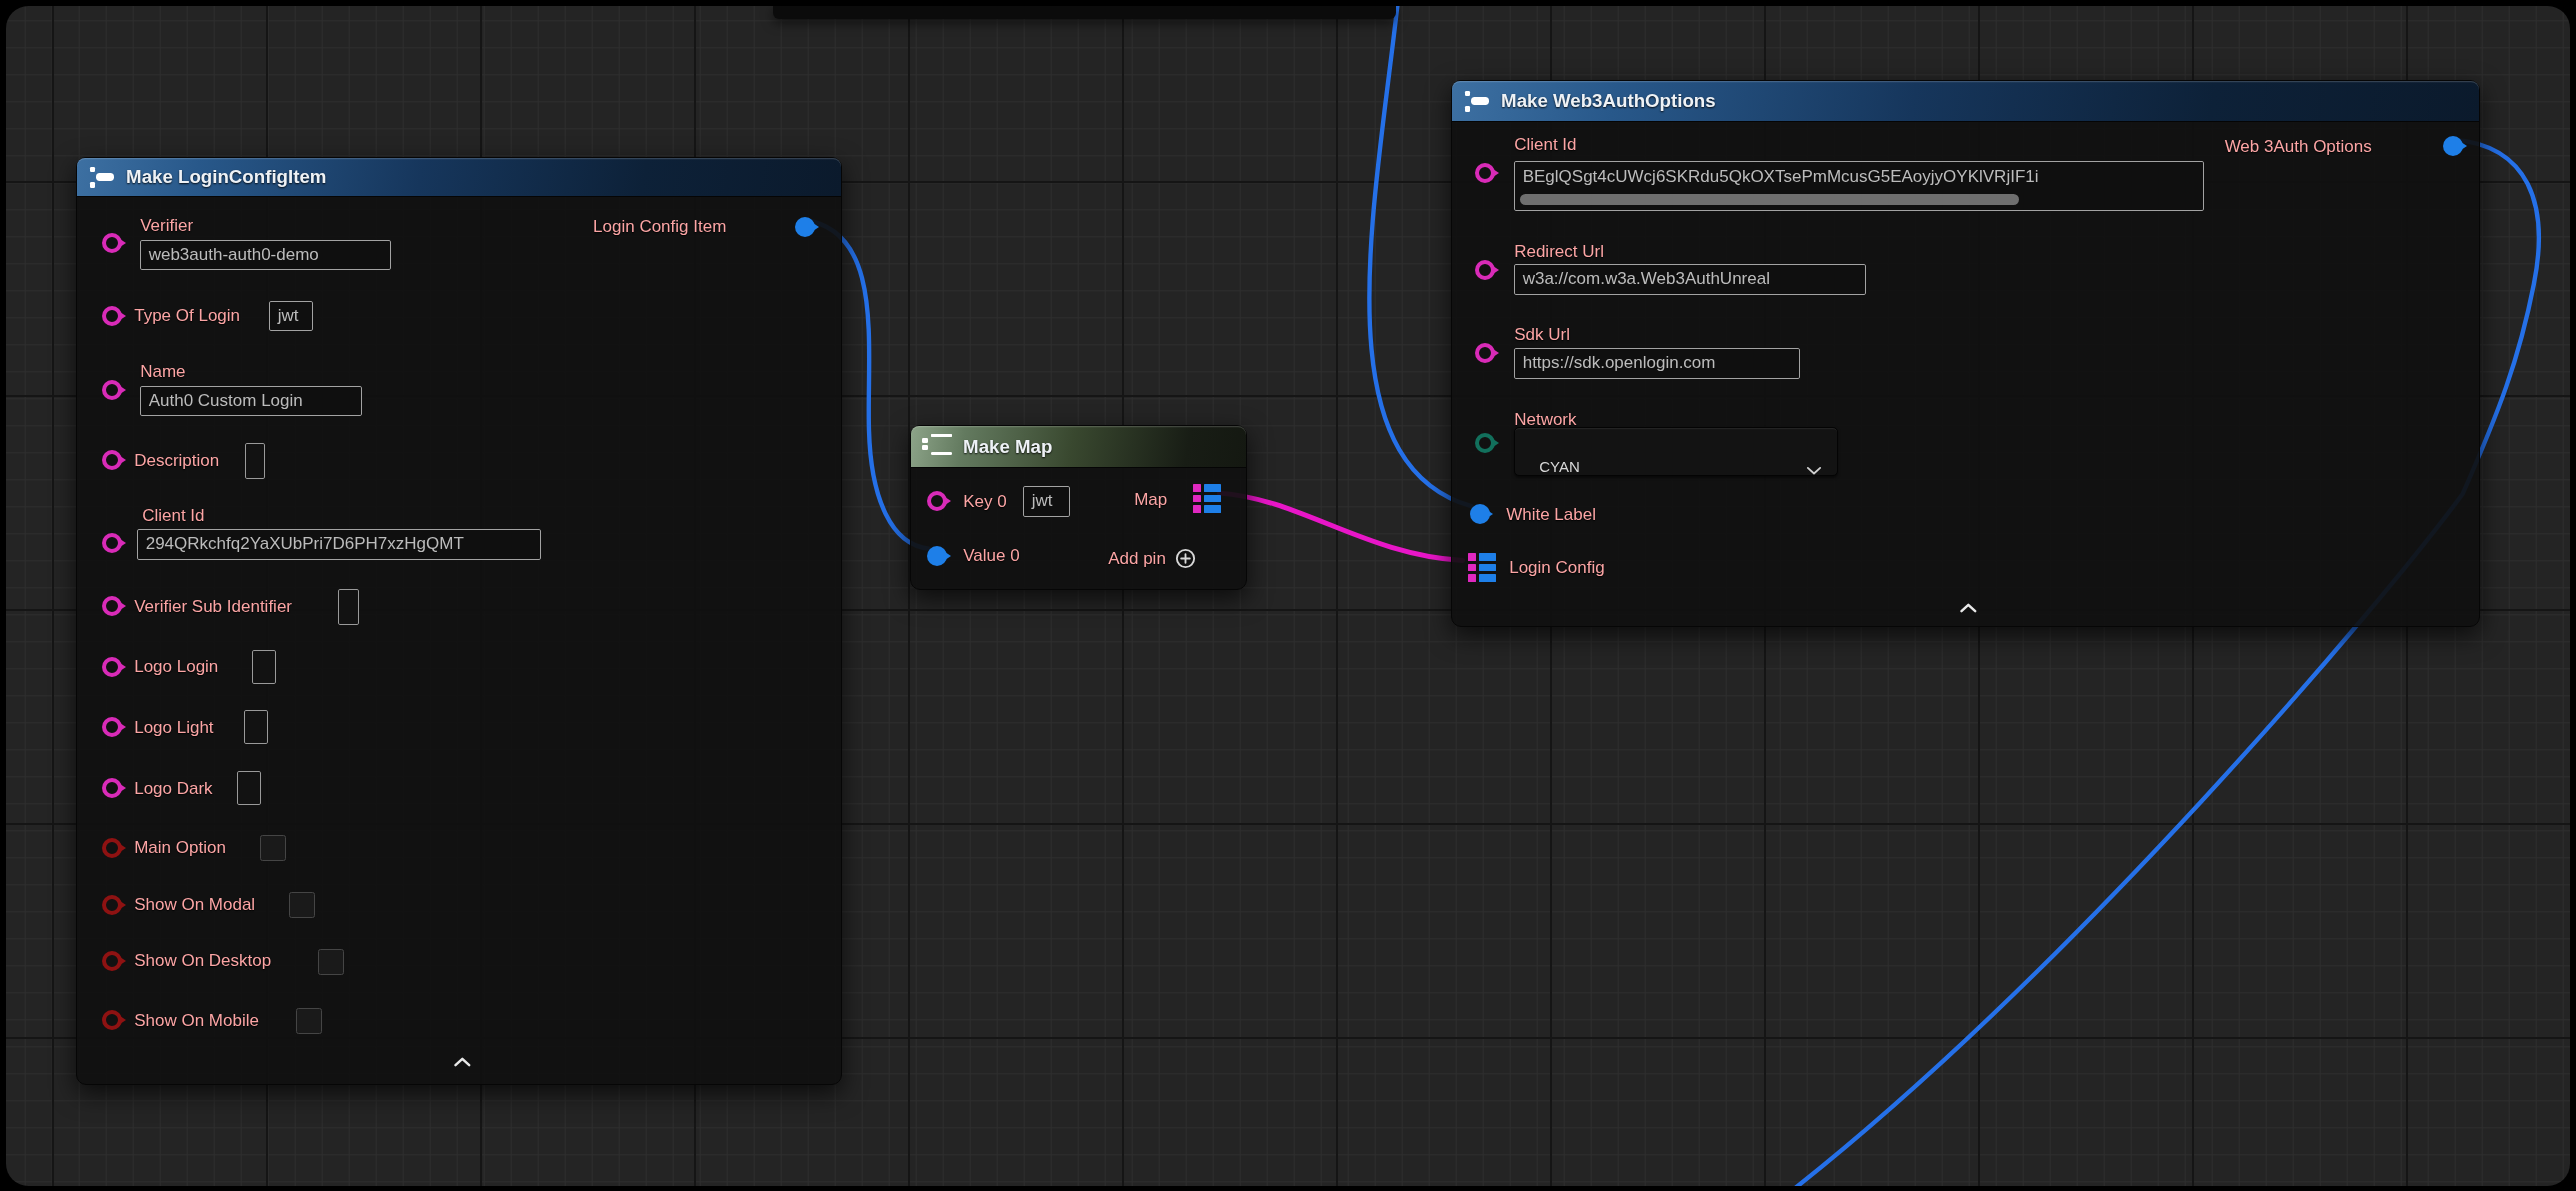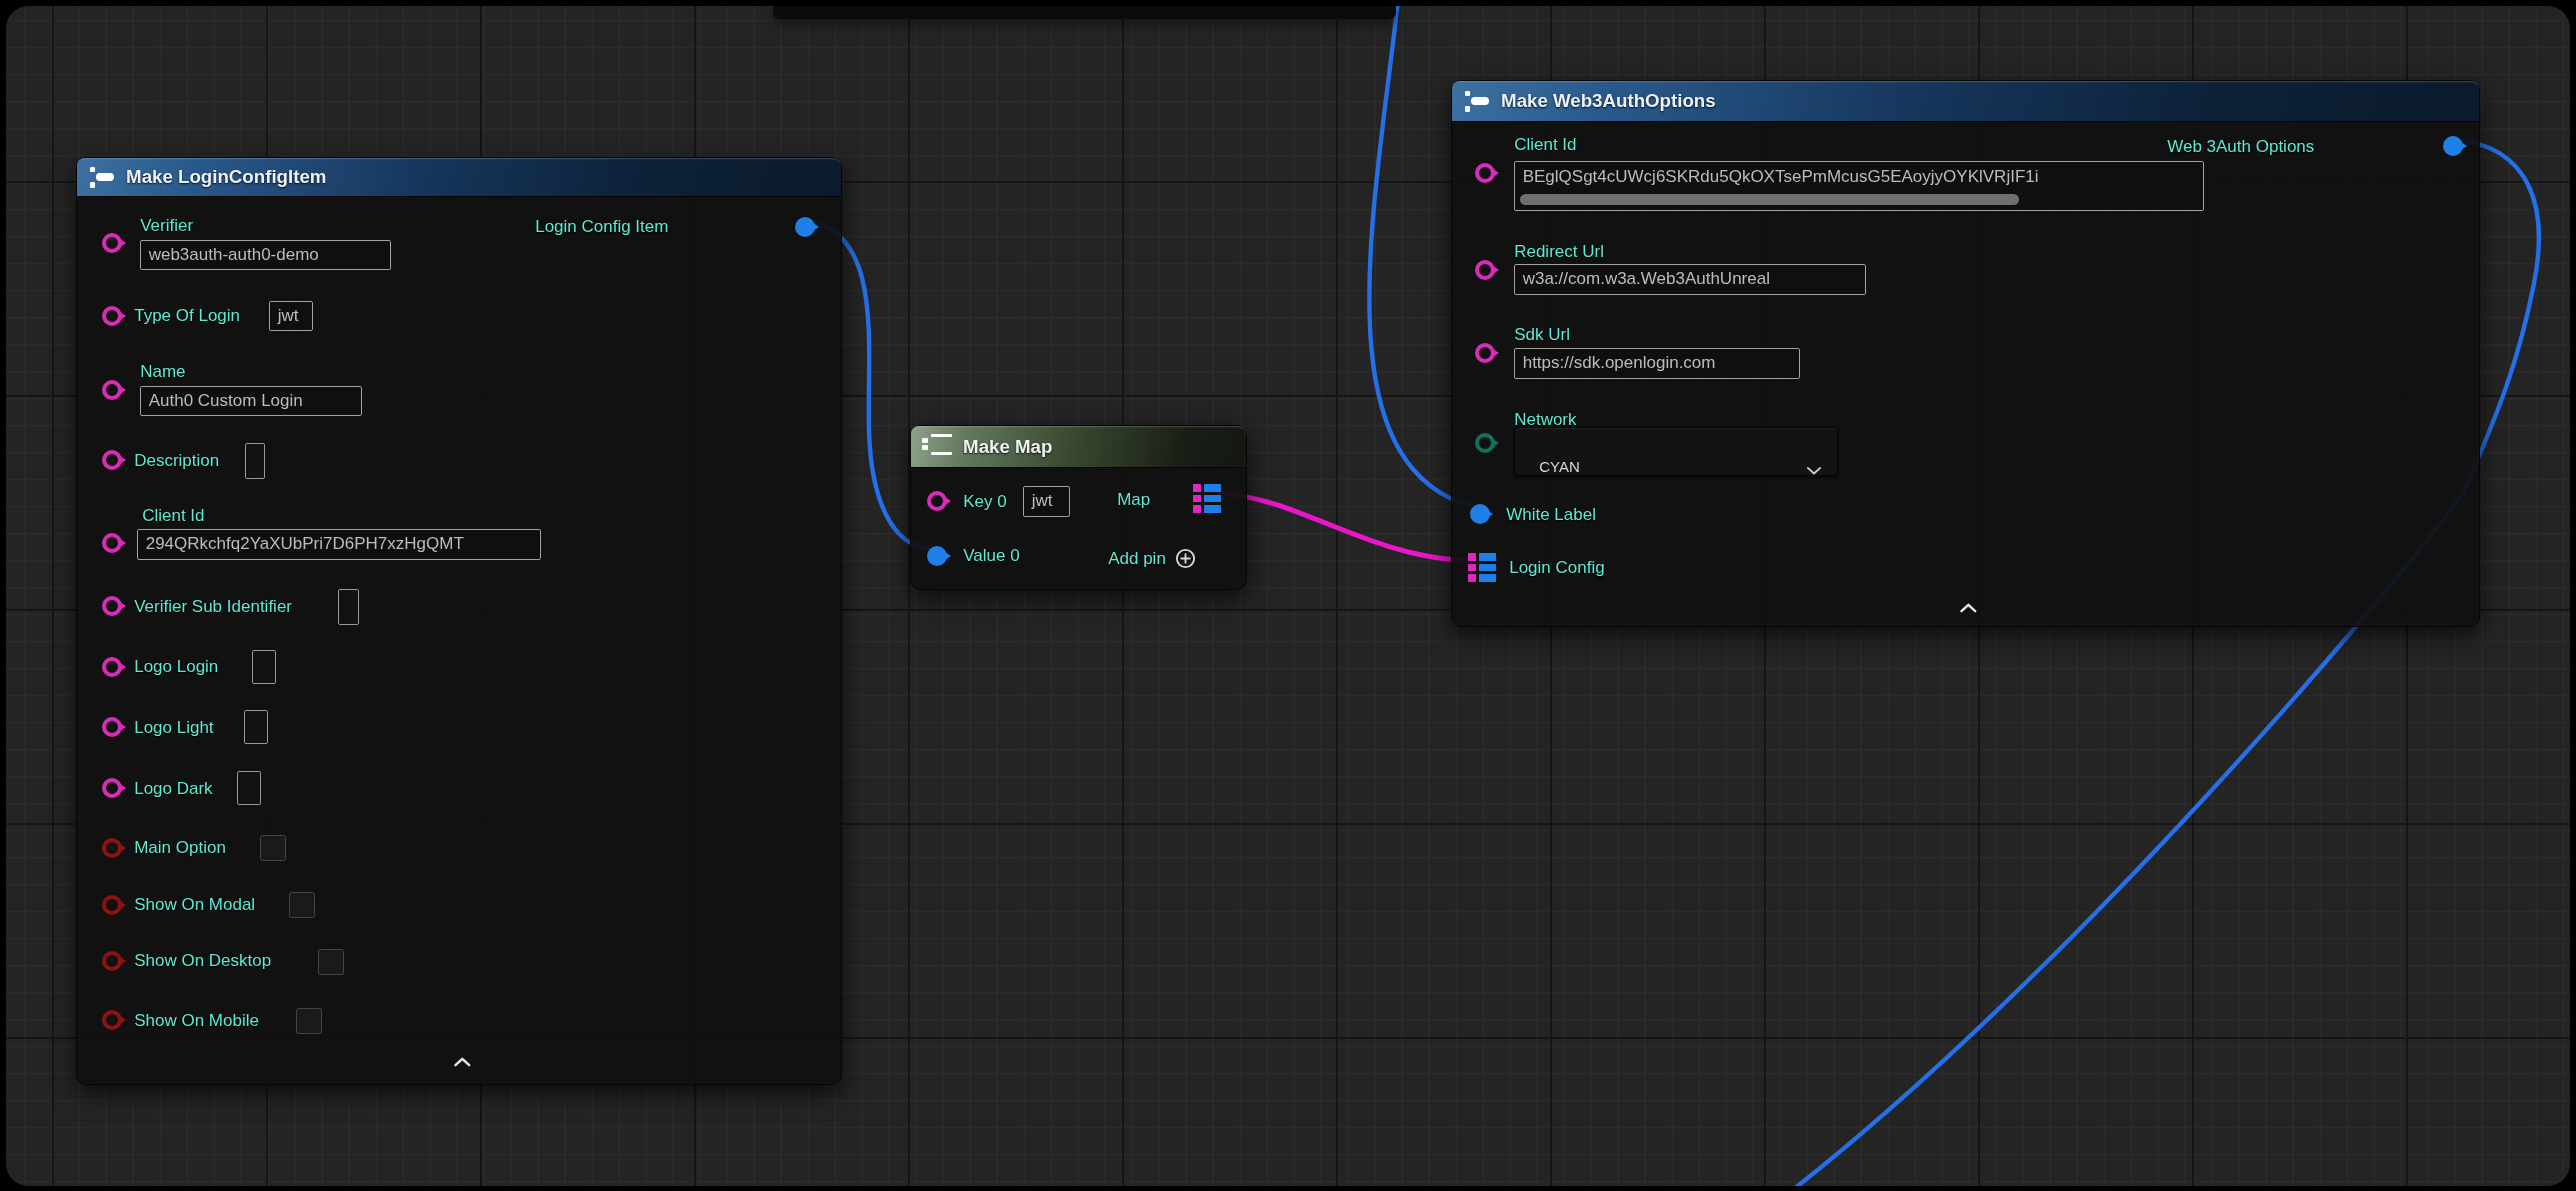--- a/index.html
+++ b/index.html
@@ -16,23 +16,23 @@
     overflow:hidden;}
   svg.wires{position:absolute;left:0;top:0;z-index:1;}
   .node{position:absolute;z-index:2;background:rgba(16,16,16,.93);border:1.2px solid #060606;
     border-radius:10px;box-shadow:0 8.7px 25px rgba(0,0,0,.65);box-sizing:border-box;}
   .hdr{position:absolute;left:0;top:0;right:0;height:39px;border-radius:8px 8px 0 0;
     display:flex;align-items:center;gap:8.7px;padding:0 11.2px;color:#eef2f6;font-weight:700;
     font-size:18.7px;text-shadow:0 1.2px 1.9px rgba(0,0,0,.85);box-sizing:border-box;
     border-bottom:1.2px solid #050505;box-shadow:inset 0 1.2px 0 rgba(255,255,255,.16);}
   .hdr.blue{background:linear-gradient(100deg,#3d70a2 0%,#28588a 16%,#16365c 45%,#0d2138 74%,#0b1a2c 100%);}
   .hdr.green{background:linear-gradient(100deg,#8da489 0%,#637a5f 16%,#39482f 48%,#181d15 82%,#141811 100%);}
-  .lbl{position:absolute;color:#5eead4;font-size:17px;line-height:21px;white-space:nowrap;
+  .lbl{position:absolute;color:#fca5a5;font-size:17px;line-height:21px;white-space:nowrap;
     text-shadow:0 0.6px 1.2px #000;}
-  .lbl.right{text-align:left;}
+  .lbl.right{text-align:center;}
   .field{position:absolute;background:#0f0f0f;border:1.2px solid #a3a3a3;border-radius:1.9px;
     color:#bcbcbc;font-size:17px;line-height:27.4px;padding:0 7.5px;white-space:nowrap;
     overflow:hidden;box-sizing:border-box;}
   .mini{position:absolute;background:#121212;border:1.2px solid #9a9a9a;border-radius:1.9px;box-sizing:border-box;}
   .cb{position:absolute;width:26px;height:26px;background:#1a1a1a;border:1.2px solid #454545;
     border-radius:2.5px;box-sizing:border-box;}
   .pin{position:absolute;width:20px;height:20px;border-radius:50%;box-sizing:border-box;}
   .pin.ring{border:4.4px solid var(--c);}
   .pin.fill{background:var(--c);}
   .pin::after{content:"";position:absolute;left:17.5px;top:50%;transform:translateY(-50%);

